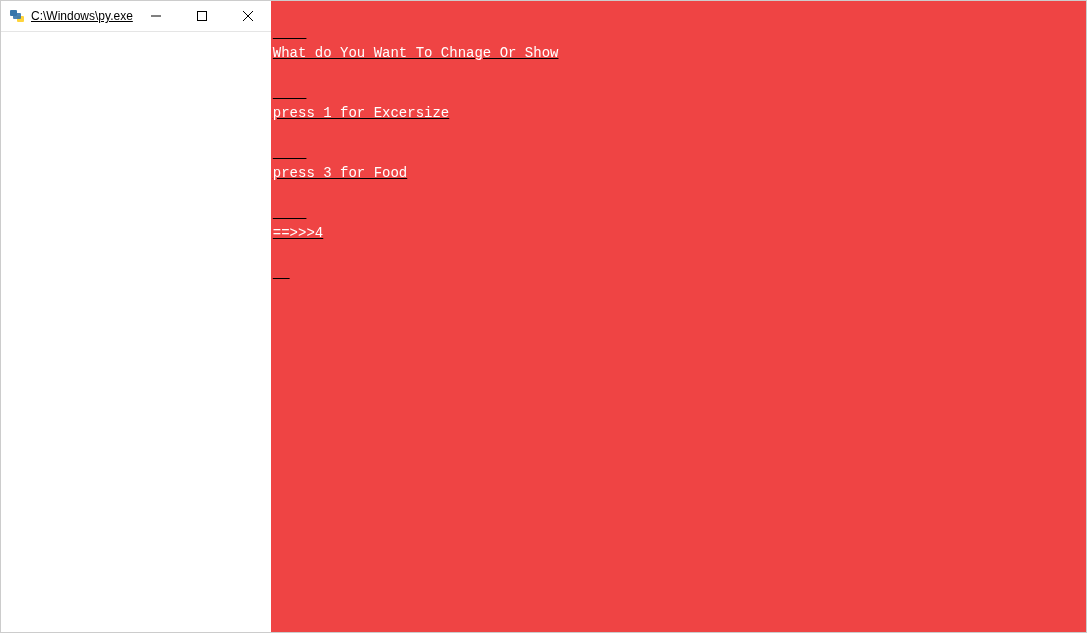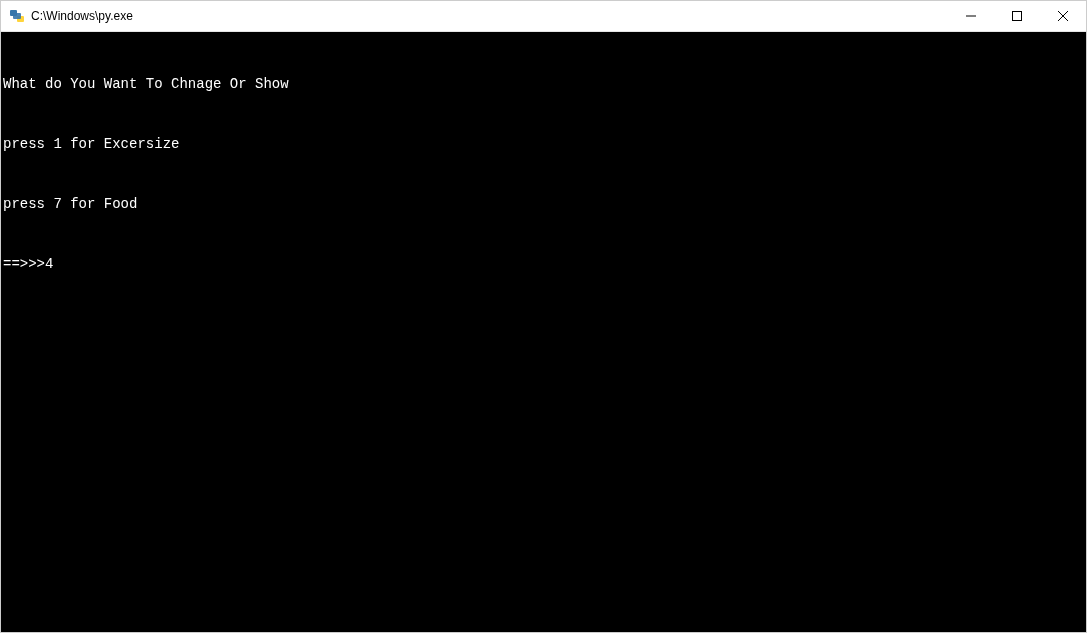--- a/index.html
+++ b/index.html
@@ -11,22 +11,22 @@
       width: 1087px;
       height: 633px;
       background: #ffffff;
       font-family: "Segoe UI", Tahoma, sans-serif;
       overflow: hidden;
     }
     .window {
       width: 100%;
       height: 100%;
       display: flex;
-      flex-direction: column;
       border: 1px solid #cccccc;
+      text-decoration: underline;
     }
     .titlebar {
       height: 31px;
       background: #ffffff;
       display: flex;
       align-items: center;
       padding-left: 8px;
       border-bottom: 1px solid #e5e5e5;
     }
     .titlebar-icon {
@@ -52,21 +52,21 @@
       display: flex;
       align-items: center;
       justify-content: center;
       color: #000000;
       background: transparent;
       border: none;
       cursor: pointer;
     }
     .terminal {
       flex: 1;
-      background: #000000;
+      background: #ef4444;
       color: #ffffff;
       font-family: Consolas, "Courier New", monospace;
       font-size: 14px;
       line-height: 20px;
       padding: 2px 2px;
       white-space: pre;
       overflow: hidden;
     }
     .terminal-line {
       display: block;
@@ -100,16 +100,16 @@
         <svg width="10" height="10" viewBox="0 0 10 10">
           <line x1="0" y1="0" x2="10" y2="10" stroke="currentColor" stroke-width="1"></line>
           <line x1="10" y1="0" x2="0" y2="10" stroke="currentColor" stroke-width="1"></line>
         </svg>
       </button>
     </div>
   </div>
   <div class="terminal">
     <span class="terminal-line">What do You Want To Chnage Or Show</span>
     <span class="terminal-line">press 1 for Excersize</span>
-    <span class="terminal-line">press 7 for Food</span>
+    <span class="terminal-line">press 3 for Food</span>
     <span class="terminal-line">==&gt;&gt;&gt;4</span>
   </div>
 </div>
 
 </body></html>

